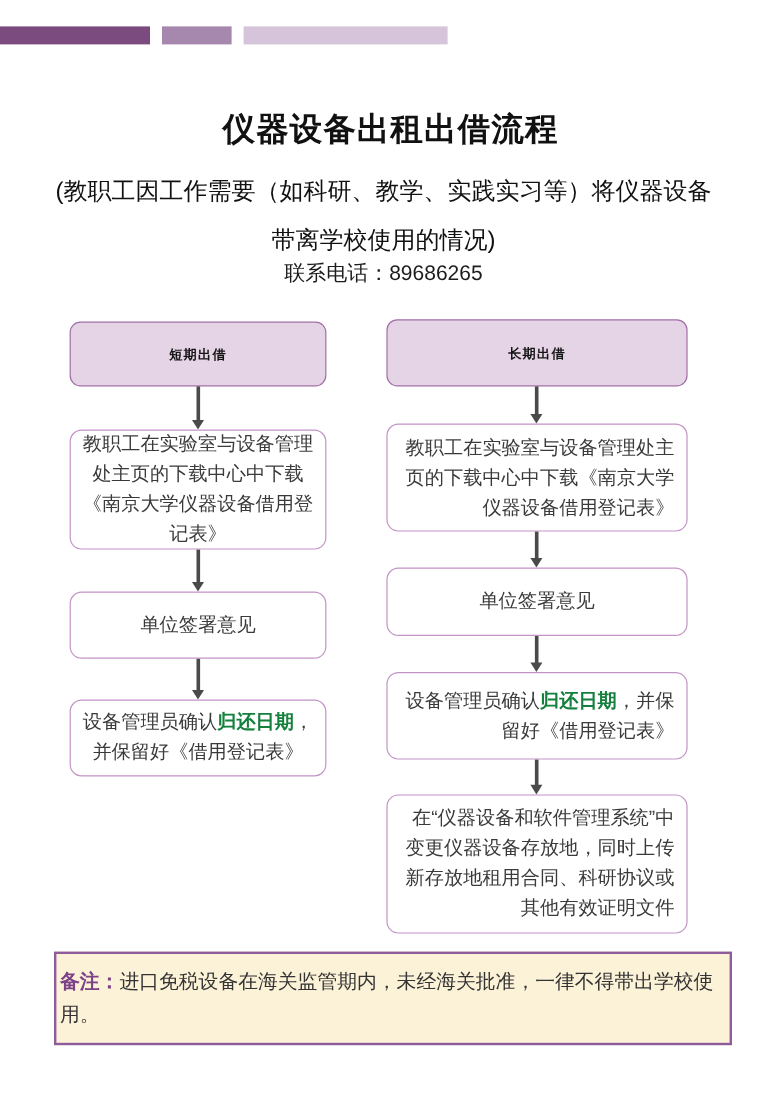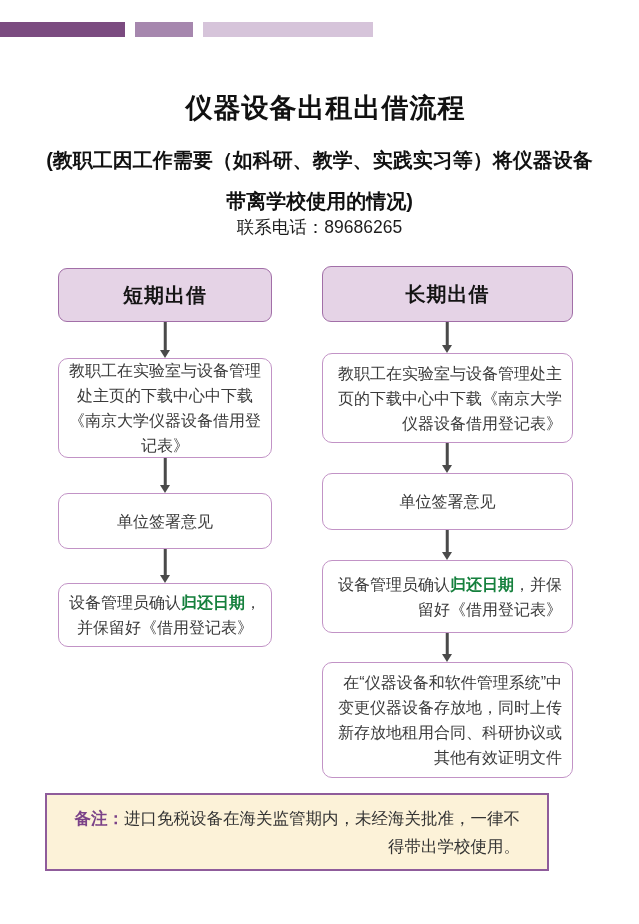--- a/index.html
+++ b/index.html
@@ -23,36 +23,36 @@
 
   
   .title {
     position: absolute; top: 90px; left: 0; width: 100%;
     text-align: center; font-size: 27px; font-weight: bold; color: #111;
     letter-spacing: 1px;
     padding-left: 12px;
   }
   .subtitle {
     position: absolute; top: 140px; left: 0; width: 100%;
-    text-align: center; font-size: 20px; font-weight: bold; color: #111;
+    text-align: center; font-size: 20px; font-weight: normal; color: #111;
     line-height: 41px;
   }
   .contact {
     position: absolute; top: 215px; left: 0; width: 100%;
     text-align: center; font-size: 17.5px; color: #1c1c1c;
   }
 
   
   .hdr-box {
     position: absolute;
     background: #e5d3e6;
     border: 1.5px solid #a26fa8;
     border-radius: 9px;
     display: flex; align-items: center; justify-content: center;
-    font-size: 20px; font-weight: bold; color: #141414;
+    font-size: 11px; font-weight: bold; color: #141414;
     letter-spacing: 1px;
   }
   .flow-box {
     position: absolute;
     background: #ffffff;
     border: 1.5px solid #c293c6;
     border-radius: 10px;
     display: flex; align-items: center; justify-content: center;
     text-align: center;
     font-size: 16px; line-height: 25px; color: #3a3a3a;
@@ -93,25 +93,25 @@
   .r-b1   { top: 353px; height: 90px; }
   .r-a2   { top: 443px; height: 30px; }
   .r-b2   { top: 473px; height: 57px; }
   .r-a3   { top: 530px; height: 30px; }
   .r-b3   { top: 560px; height: 73px; }
   .r-a4   { top: 633px; height: 29px; }
   .r-b4   { top: 662px; height: 116px; }
 
   
   .note {
-    position: absolute; left: 45px; top: 793px; width: 504px; min-height: 73px;
+    position: absolute; left: 45px; top: 793px; width: 565px; min-height: 73px;
     background: #fcf2d8; border: 2px solid #8f5c9b;
-    padding: 9px 27px;
+    padding: 9px 3px;
     font-size: 16.5px; line-height: 28px; color: #333;
-    text-align: right;
+    text-align: left;
   }
   .note b { color: #7b4288; }
 
   
   .footer { position: absolute; left: 0; top: 940px; width: 100%; height: 20px; }
   .footer-bar {
     position: absolute; left: 0; top: 2px; width: 143px; height: 14px;
     background: #b38fbe;
     clip-path: polygon(0 0, 100% 0, calc(100% - 6px) 100%, 0 100%);
   }

